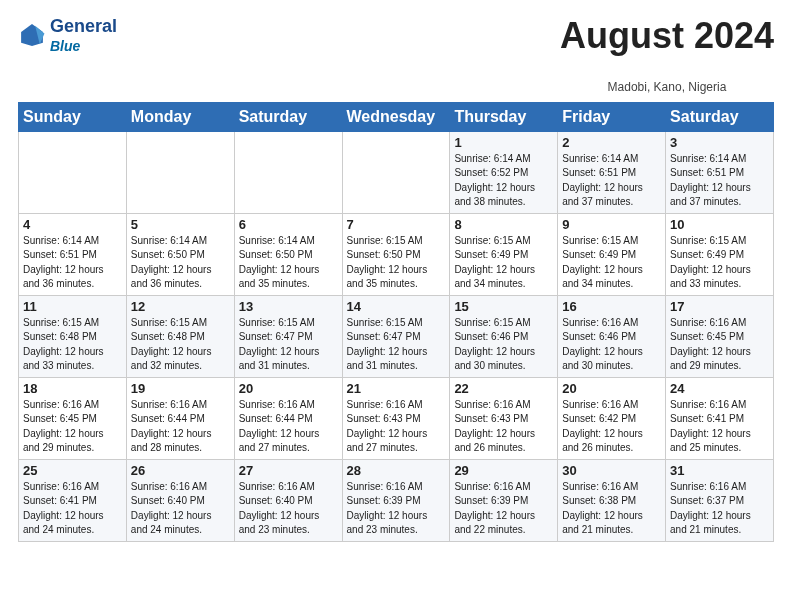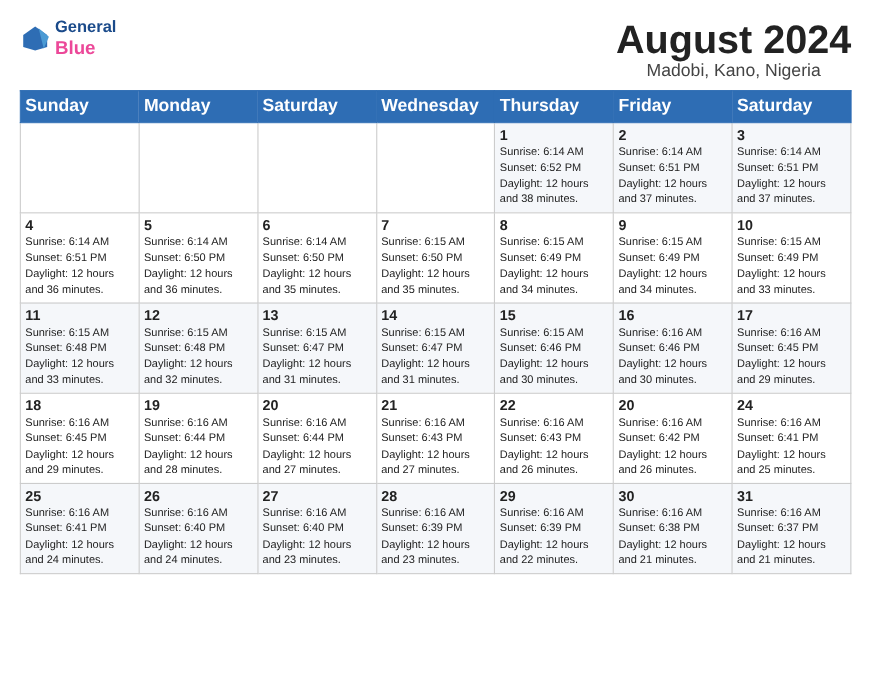--- a/index.html
+++ b/index.html
@@ -33,22 +33,23 @@
     .title-block {
       text-align: center;
     }
     .month-title {
       font-size: 36px;
       font-weight: bold;
       color: #222;
       line-height: 1.1;
     }
     .location {
-      font-size: 16px;
+      font-size: 12px;
       color: #444;
+      margin-top: 24px;
     }
     table {
       width: 100%;
       border-collapse: collapse;
       table-layout: fixed;
     }
     thead tr th {
       background-color: #2e6db4;
       color: #fff;
       font-size: 16px;
@@ -89,22 +90,22 @@
 <body>
 
 <div class="page">
   <div class="header">
     <div class="logo">
       <svg class="logo-icon" viewBox="0 0 36 36">
         <polygon points="18,4 32,14 32,28 18,32 4,28 4,14" fill="#2e6db4"></polygon>
         <polygon points="22,6 34,16 28,30" fill="#4a9ad4"></polygon>
       </svg>
       <div>
-        <div style="font-size:15px;font-weight:bold;color:#1a4a8a;line-height:1.2;">General</div>
-        <div style="font-size:17px;font-weight:bold;color:#ec4899;line-height:1.2;">Blue</div>
+        <div style="font-size:18px;font-weight:bold;color:#1a4a8a;line-height:1.2;">General</div>
+        <div style="font-size:14px;font-weight:bold;color:#0369a1;line-height:1.2;font-style:italic;">Blue</div>
       </div>
     </div>
     <div class="title-block">
       <div class="month-title">August 2024</div>
       <div class="location">Madobi, Kano, Nigeria</div>
     </div>
   </div>
 
   <table>
     <thead>

